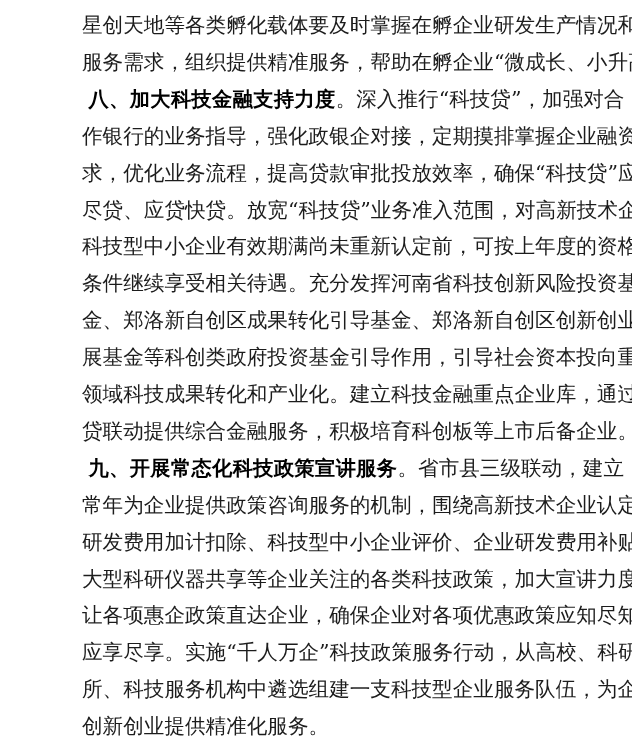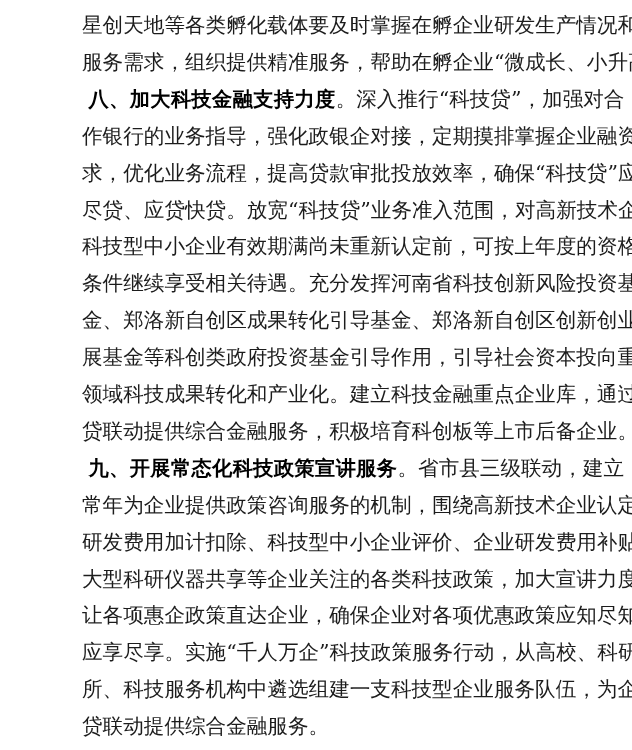--- a/index.html
+++ b/index.html
@@ -596,21 +596,21 @@
         <span class="ch">企</span>
         <span class="ch">业</span>
         <span class="ch">服</span>
         <span class="ch">务</span>
         <span class="ch">队</span>
         <span class="ch">伍</span>
         <span class="ch">，</span>
         <span class="ch">为</span>
         <span class="ch">企</span>
       </div>
-      <div class="line flush" style="position: absolute; left: 0px; top: 708.1px; width: 477px;"><span>贷联动提供综合金融服务。</span></div>
+      <div class="line flush" style="position: absolute; left: 0px; top: 708.1px; width: 477px;"><span>创新创业提供精准化服务。</span></div>
       <div class="line justify indent" style="position: absolute; left: 0px; top: 745px; width: 477px;">
         <span class="indent-box ch">&nbsp;</span>
         <span class="ch hd">十</span>
         <span class="ch hd">、</span>
         <span class="ch hd">加</span>
         <span class="ch hd">快</span>
         <span class="ch hd">建</span>
         <span class="ch hd">立</span>
         <span class="ch hd">完</span>
         <span class="ch hd">善</span>

